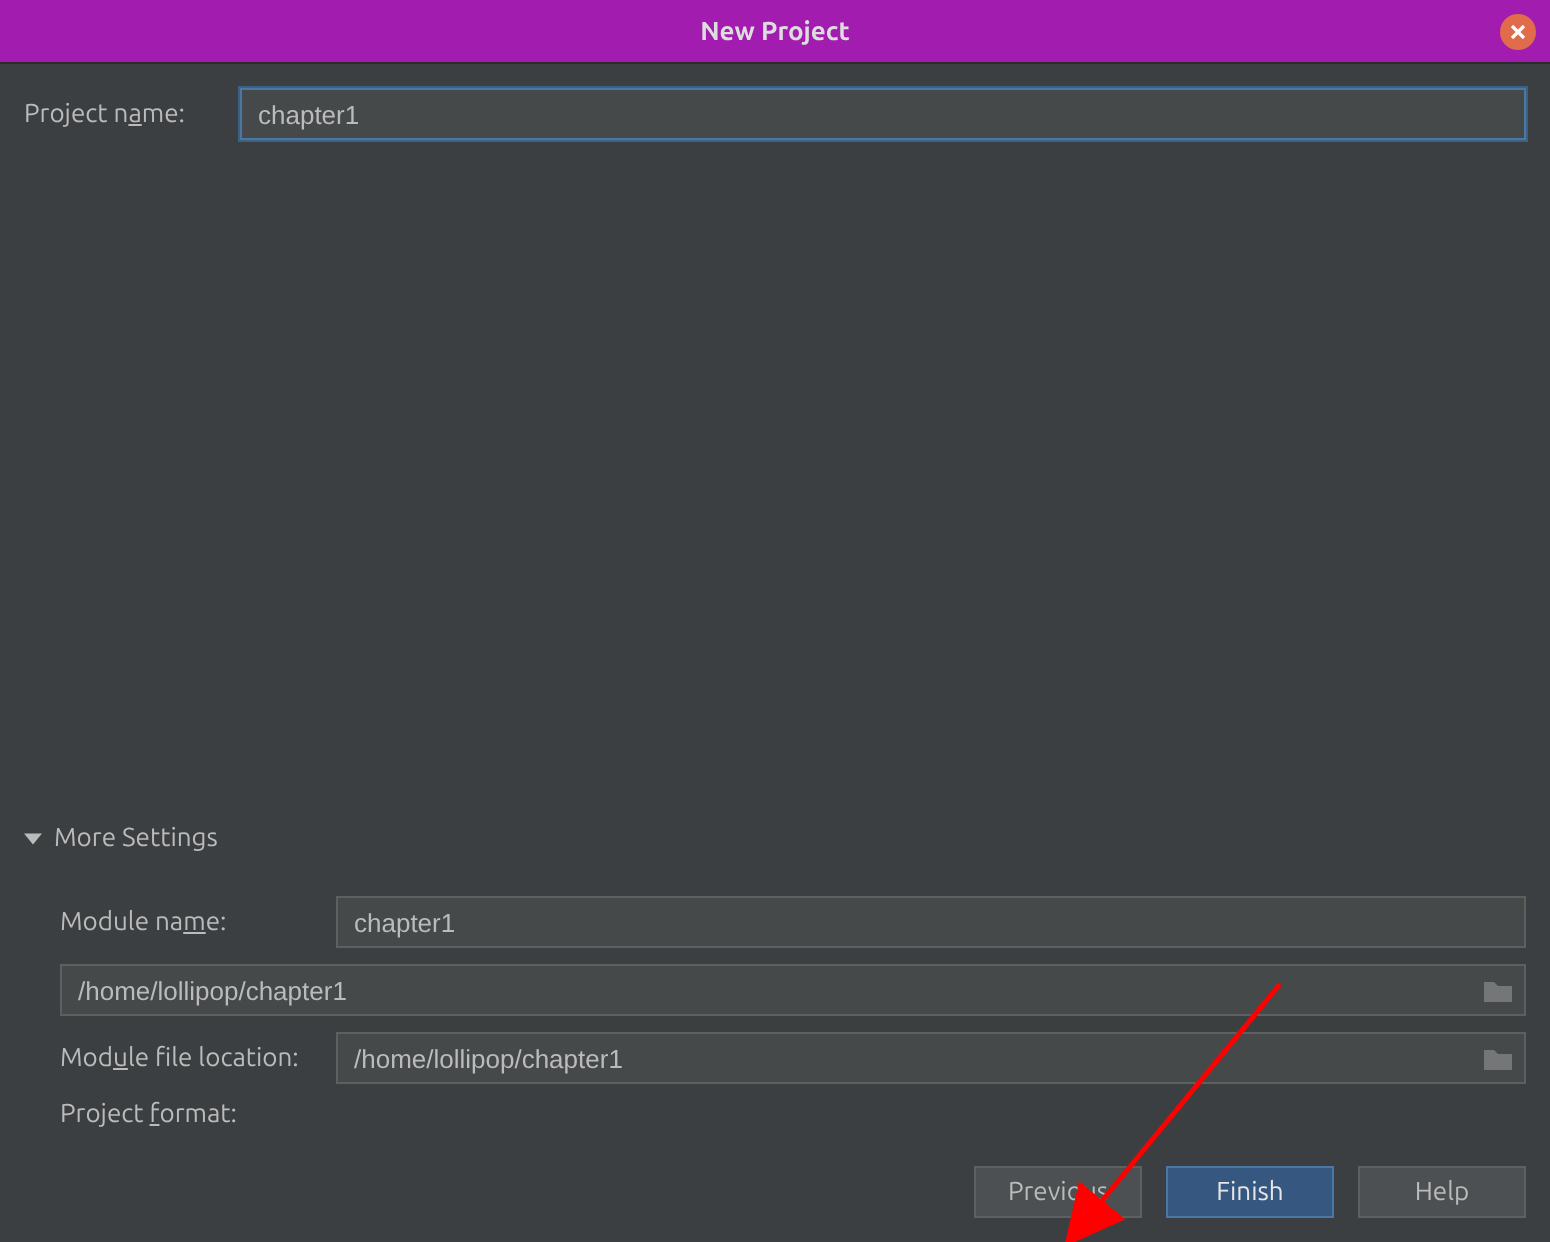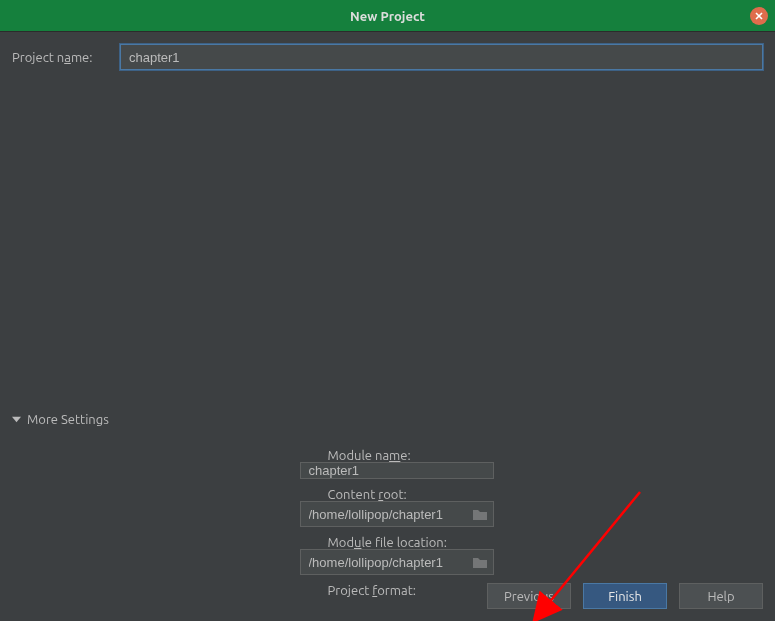--- a/index.html
+++ b/index.html
@@ -5,21 +5,21 @@
   * { box-sizing: border-box; margin: 0; padding: 0; }
   html, body { width: 775px; height: 621px; overflow: hidden; }
   body {
     background: #3c3f41;
     font-family: "Segoe UI", "Ubuntu", Arial, sans-serif;
     font-size: 13px;
     color: #bbbbbb;
   }
   .titlebar {
     height: 32px;
-    background: #15803d;
+    background: #a21caf;
     border-bottom: 1px solid #2b2b2b;
     display: flex;
     align-items: center;
     justify-content: center;
     position: relative;
   }
   .titlebar-title {
     color: #dddddd;
     font-weight: bold;
     font-size: 13px;
@@ -94,21 +94,20 @@
     gap: 6px;
     cursor: pointer;
     color: #bbbbbb;
     margin-bottom: 22px;
   }
   .ms-row {
     display: flex;
     align-items: center;
     margin-bottom: 8px;
     padding-left: 18px;
-    flex-direction: column;
   }
   .ms-row .label { width: 138px; }
   .ms-input {
     flex: 1;
     background: #45494a;
     border: 1px solid #5e6060;
     color: #bbbbbb;
     height: 26px;
     padding: 0 8px;
     font-size: 13px;
@@ -203,21 +202,20 @@
       </svg>
       <span>Mor<span class="mn">e</span> Settings</span>
     </div>
 
     <div class="ms-row">
       <div class="label">Module na<span class="mn">m</span>e:</div>
       <input class="ms-input" type="text" value="chapter1" style="">
     </div>
 
     <div class="ms-row">
-      <div class="label">Content <span class="mn">r</span>oot:</div>
       <div class="ms-input-wrap">
         <input class="ms-input" style="width: 100%;" type="text" value="/home/lollipop/chapter1">
         <svg class="icon-right" viewBox="0 0 16 14">
           <path d="M1 3 h5 l2 2 h7 v8 h-14 z" fill="#9c9c9c"></path>
         </svg>
       </div>
     </div>
 
     <div class="ms-row">
       <div class="label">Mod<span class="mn">u</span>le file location:</div>

